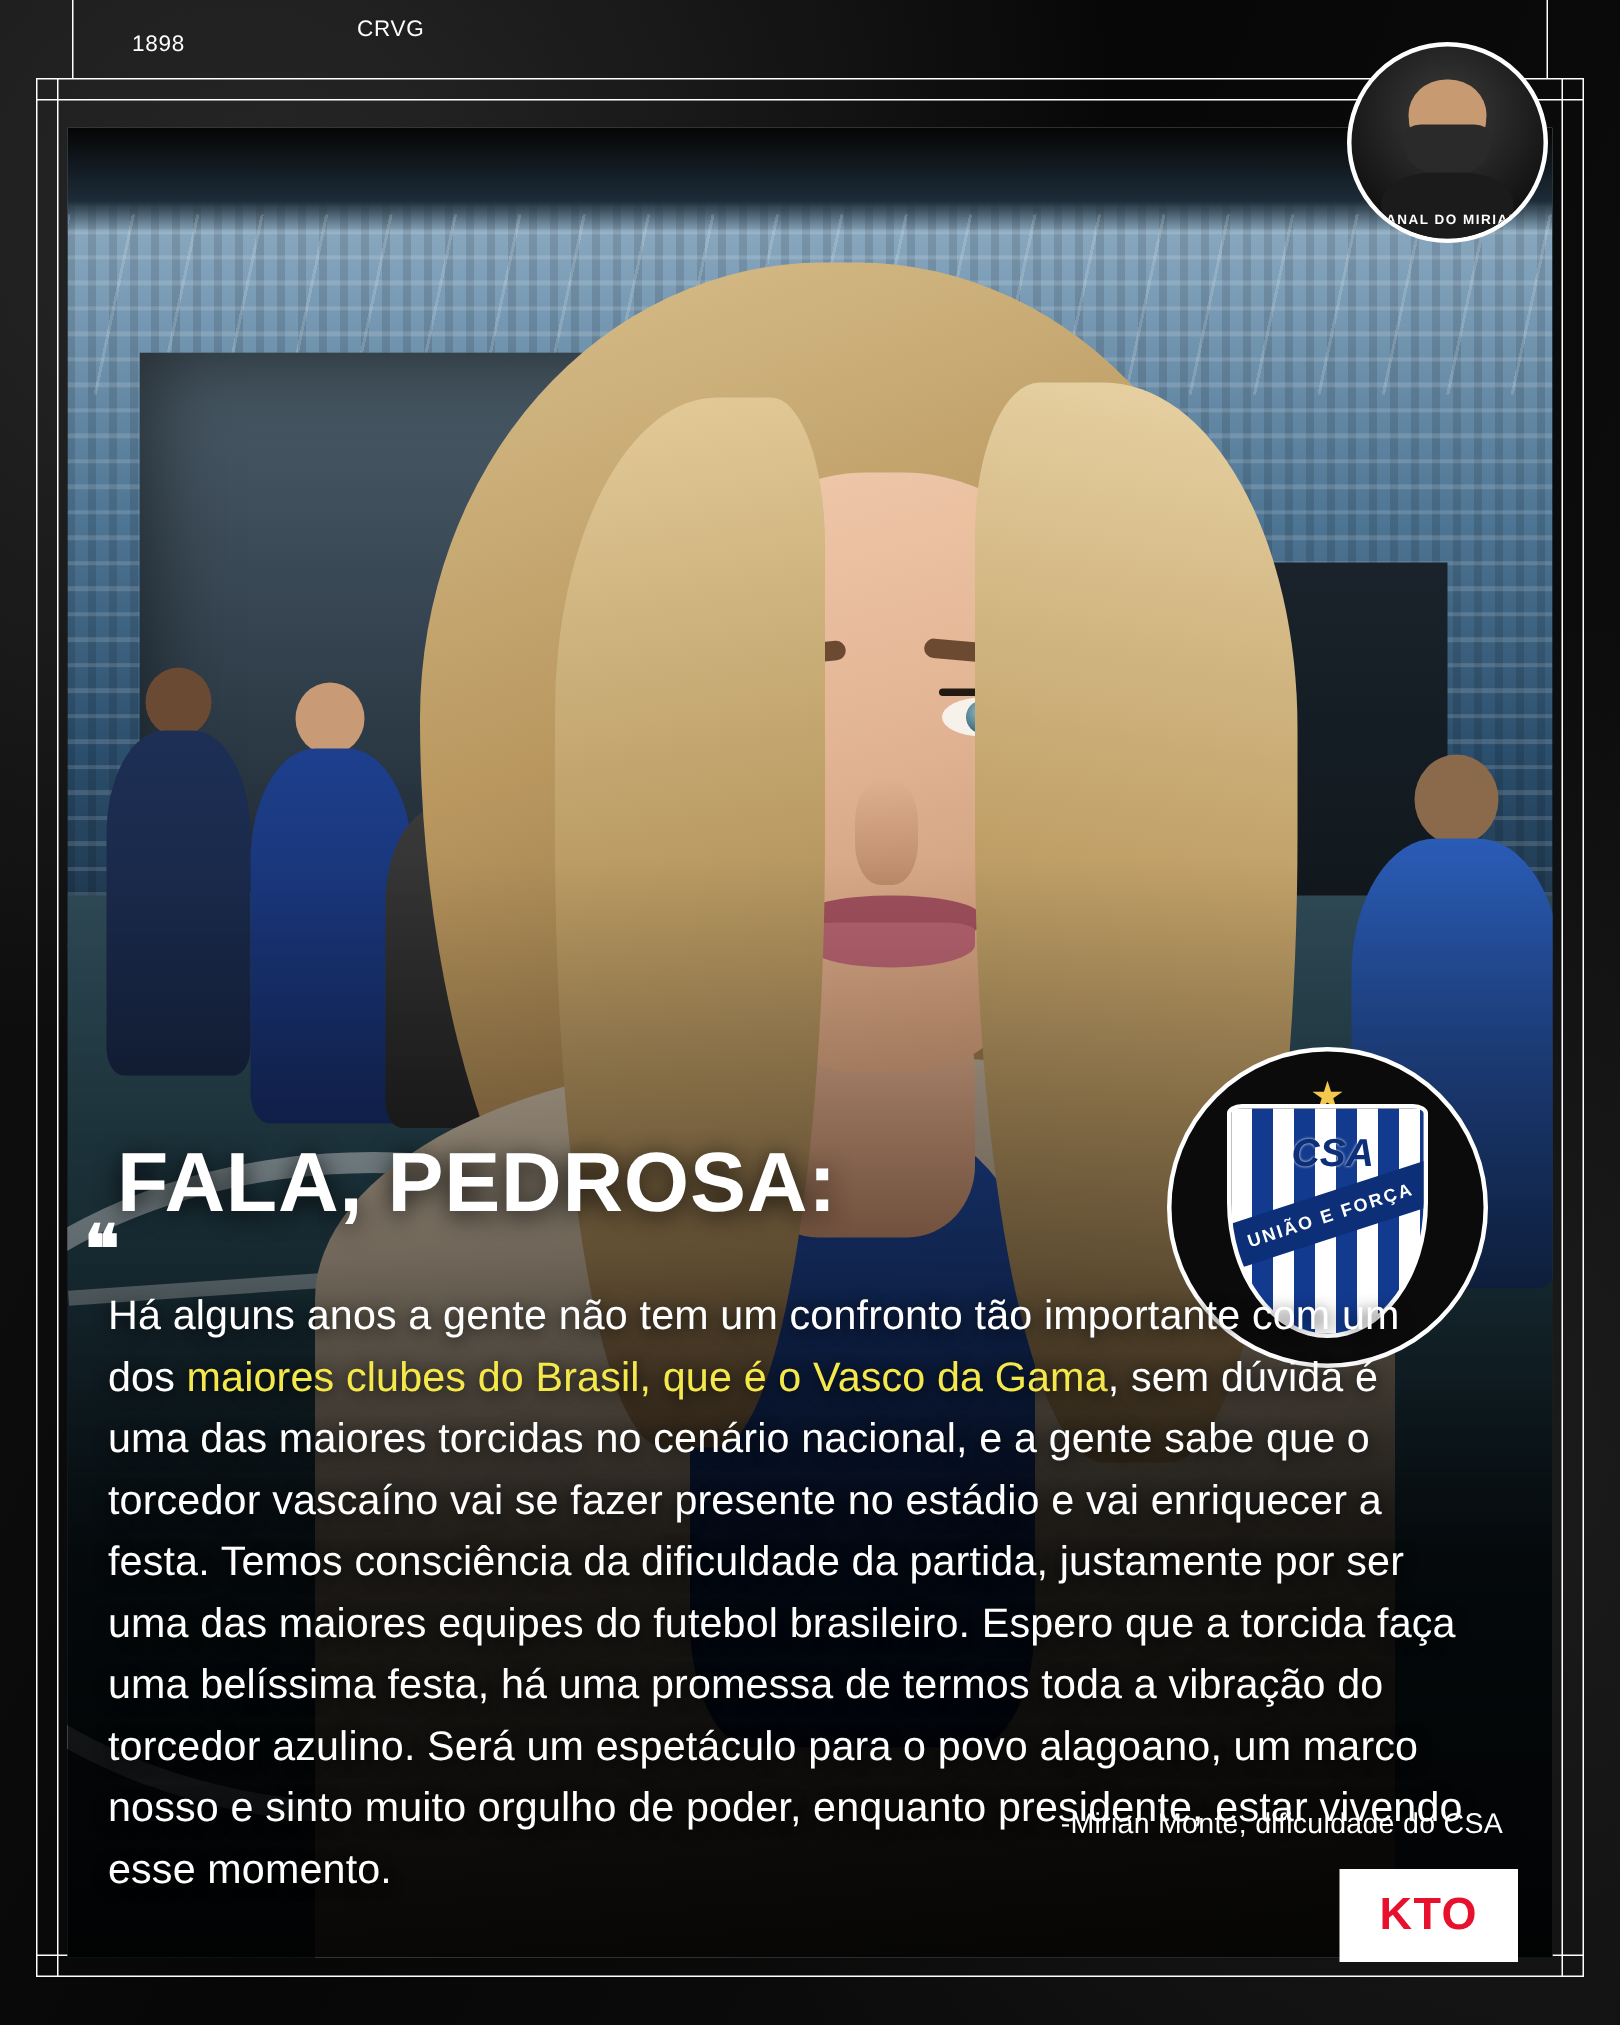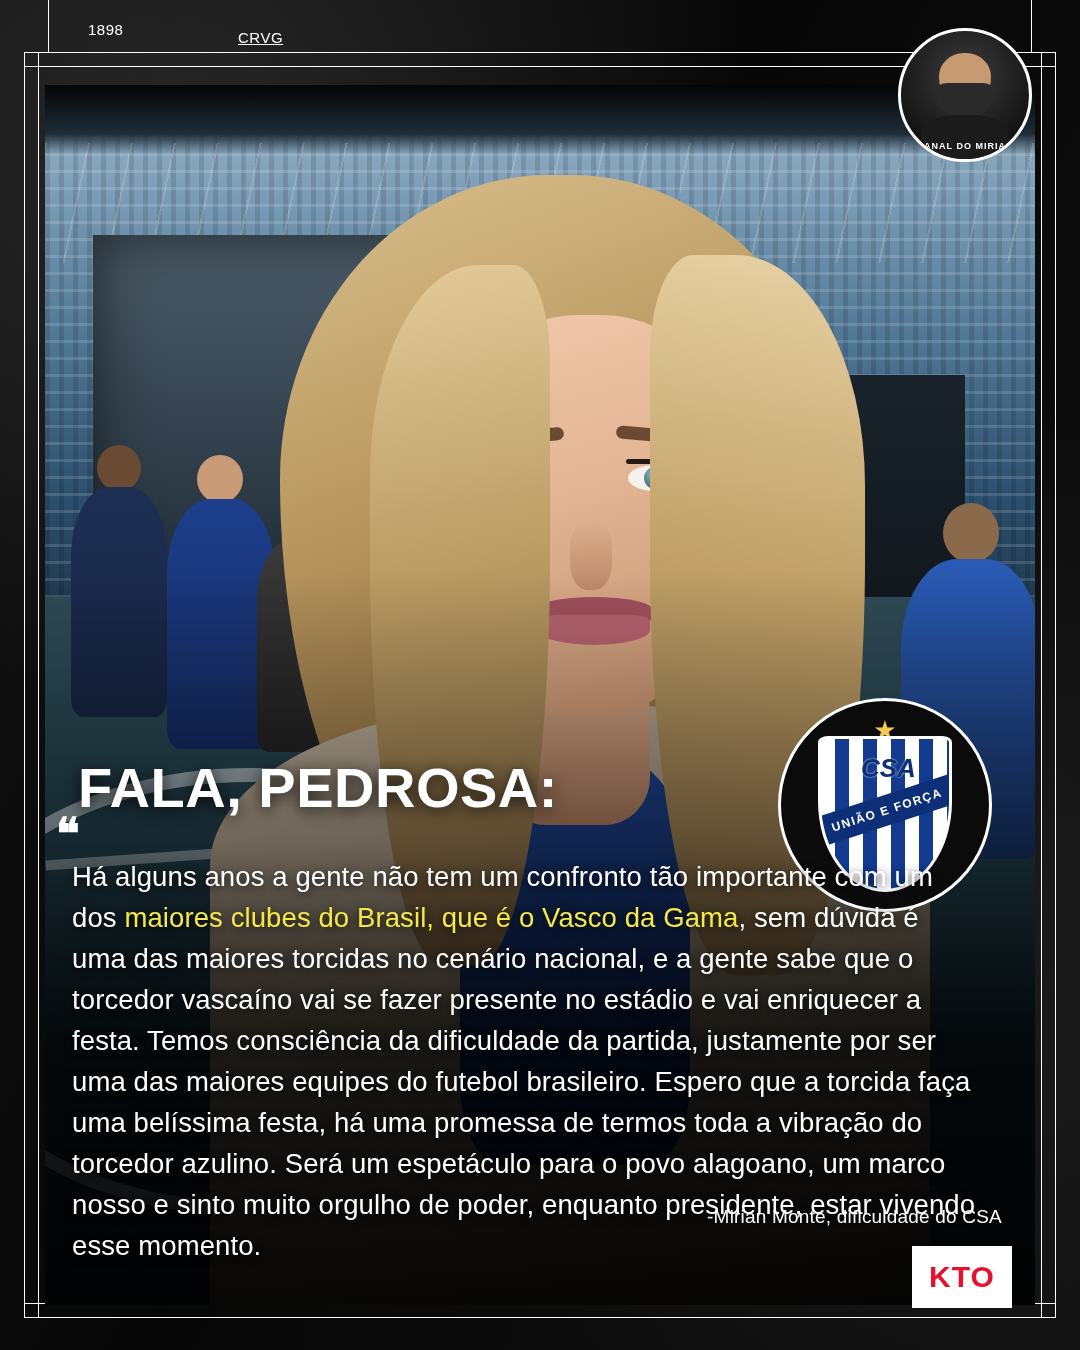--- a/index.html
+++ b/index.html
@@ -51,22 +51,21 @@
     letter-spacing: .5px;
   }
   .header .year {
     position: absolute;
     left: 88px;
     top: 21px;
   }
   .header .club {
     position: absolute;
     left: 238px;
-    top: 29px;
-    text-decoration: underline;
+    top: 11px;
   }
 
   
   .photo-wrap {
     position: absolute;
     left: 45px;
     top: 85px;
     width: 990px;
     height: 1220px;
     overflow: hidden;
@@ -340,21 +339,21 @@
     color: #ffffff;
     font-size: 19px;
     letter-spacing: .2px;
   }
 
   
   .kto {
     position: absolute;
     right: 68px;
     bottom: 42px;
-    width: 100px;
+    width: 119px;
     height: 62px;
     background: #ffffff;
     display: flex;
     align-items: center;
     justify-content: center;
   }
   .kto span {
     color: #e8112d;
     font-size: 30px;
     font-weight: bold;

